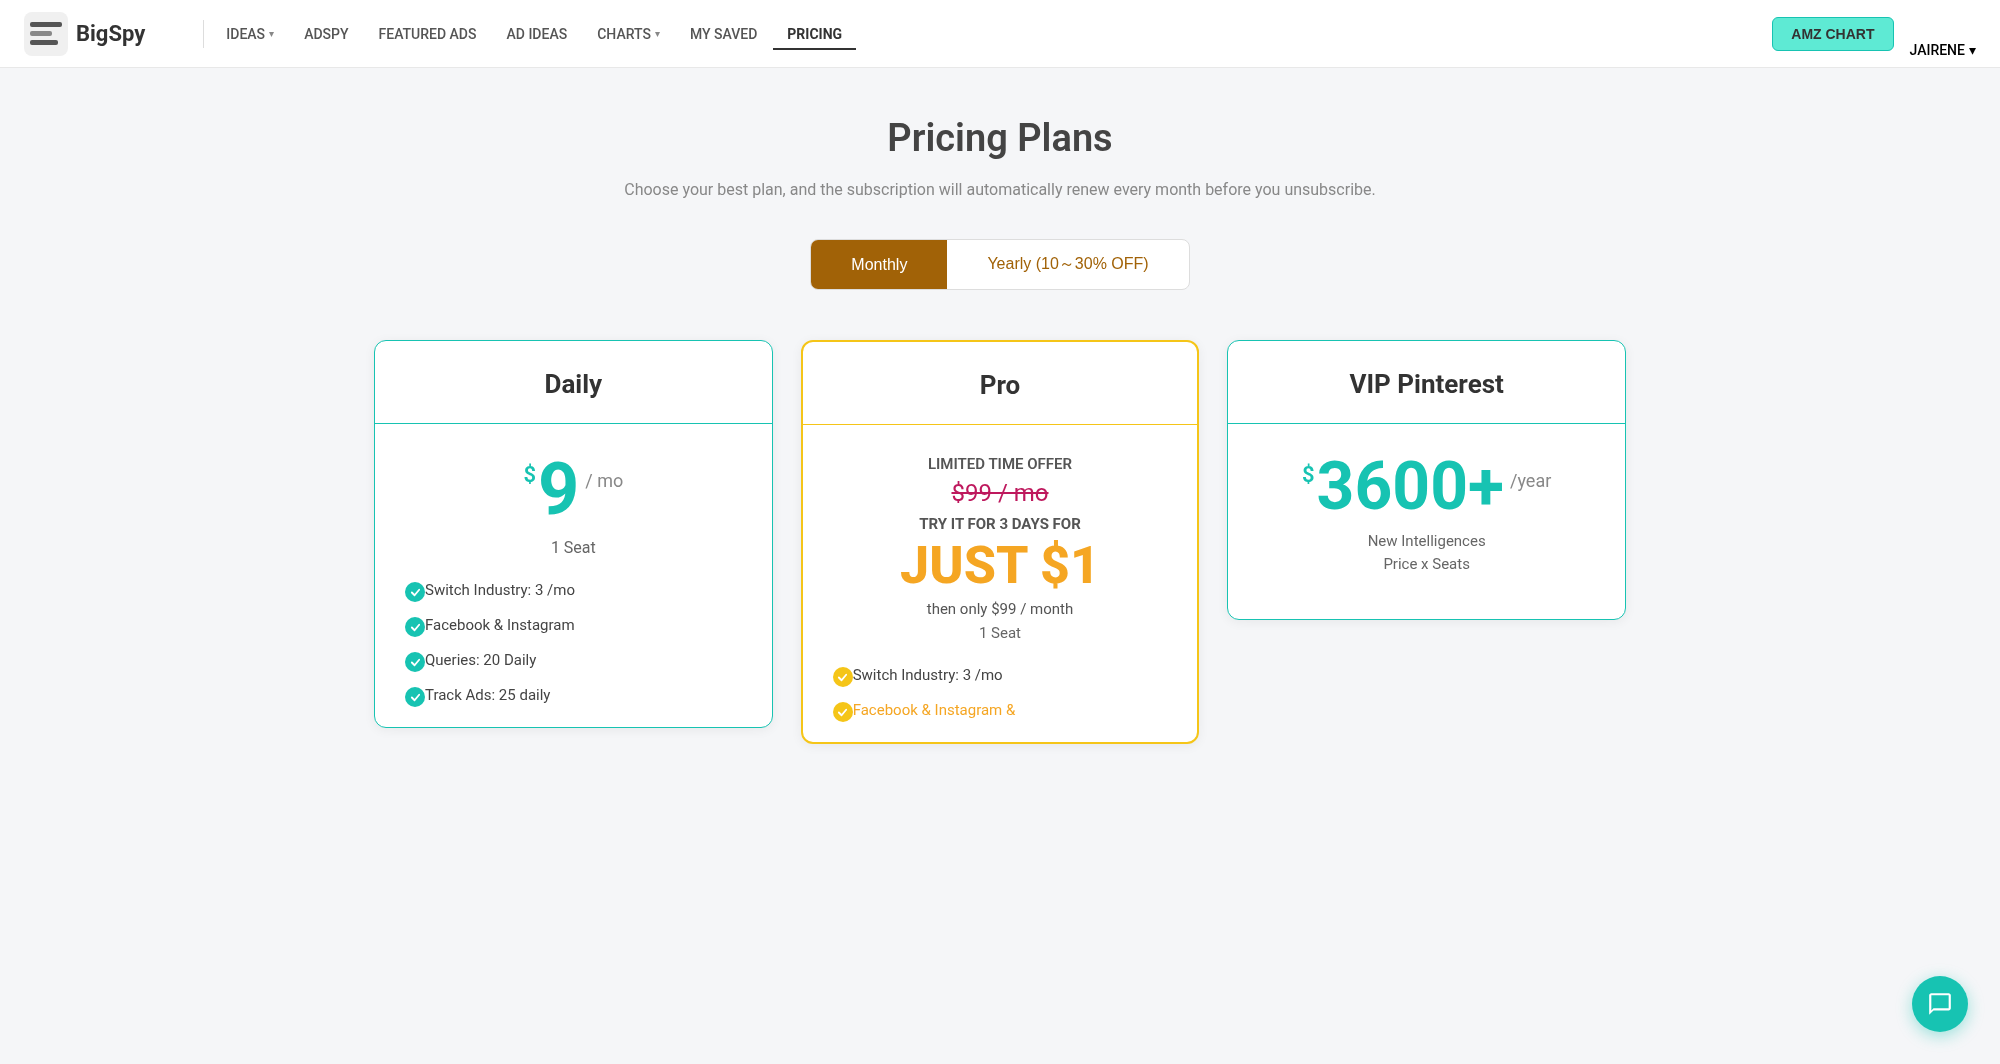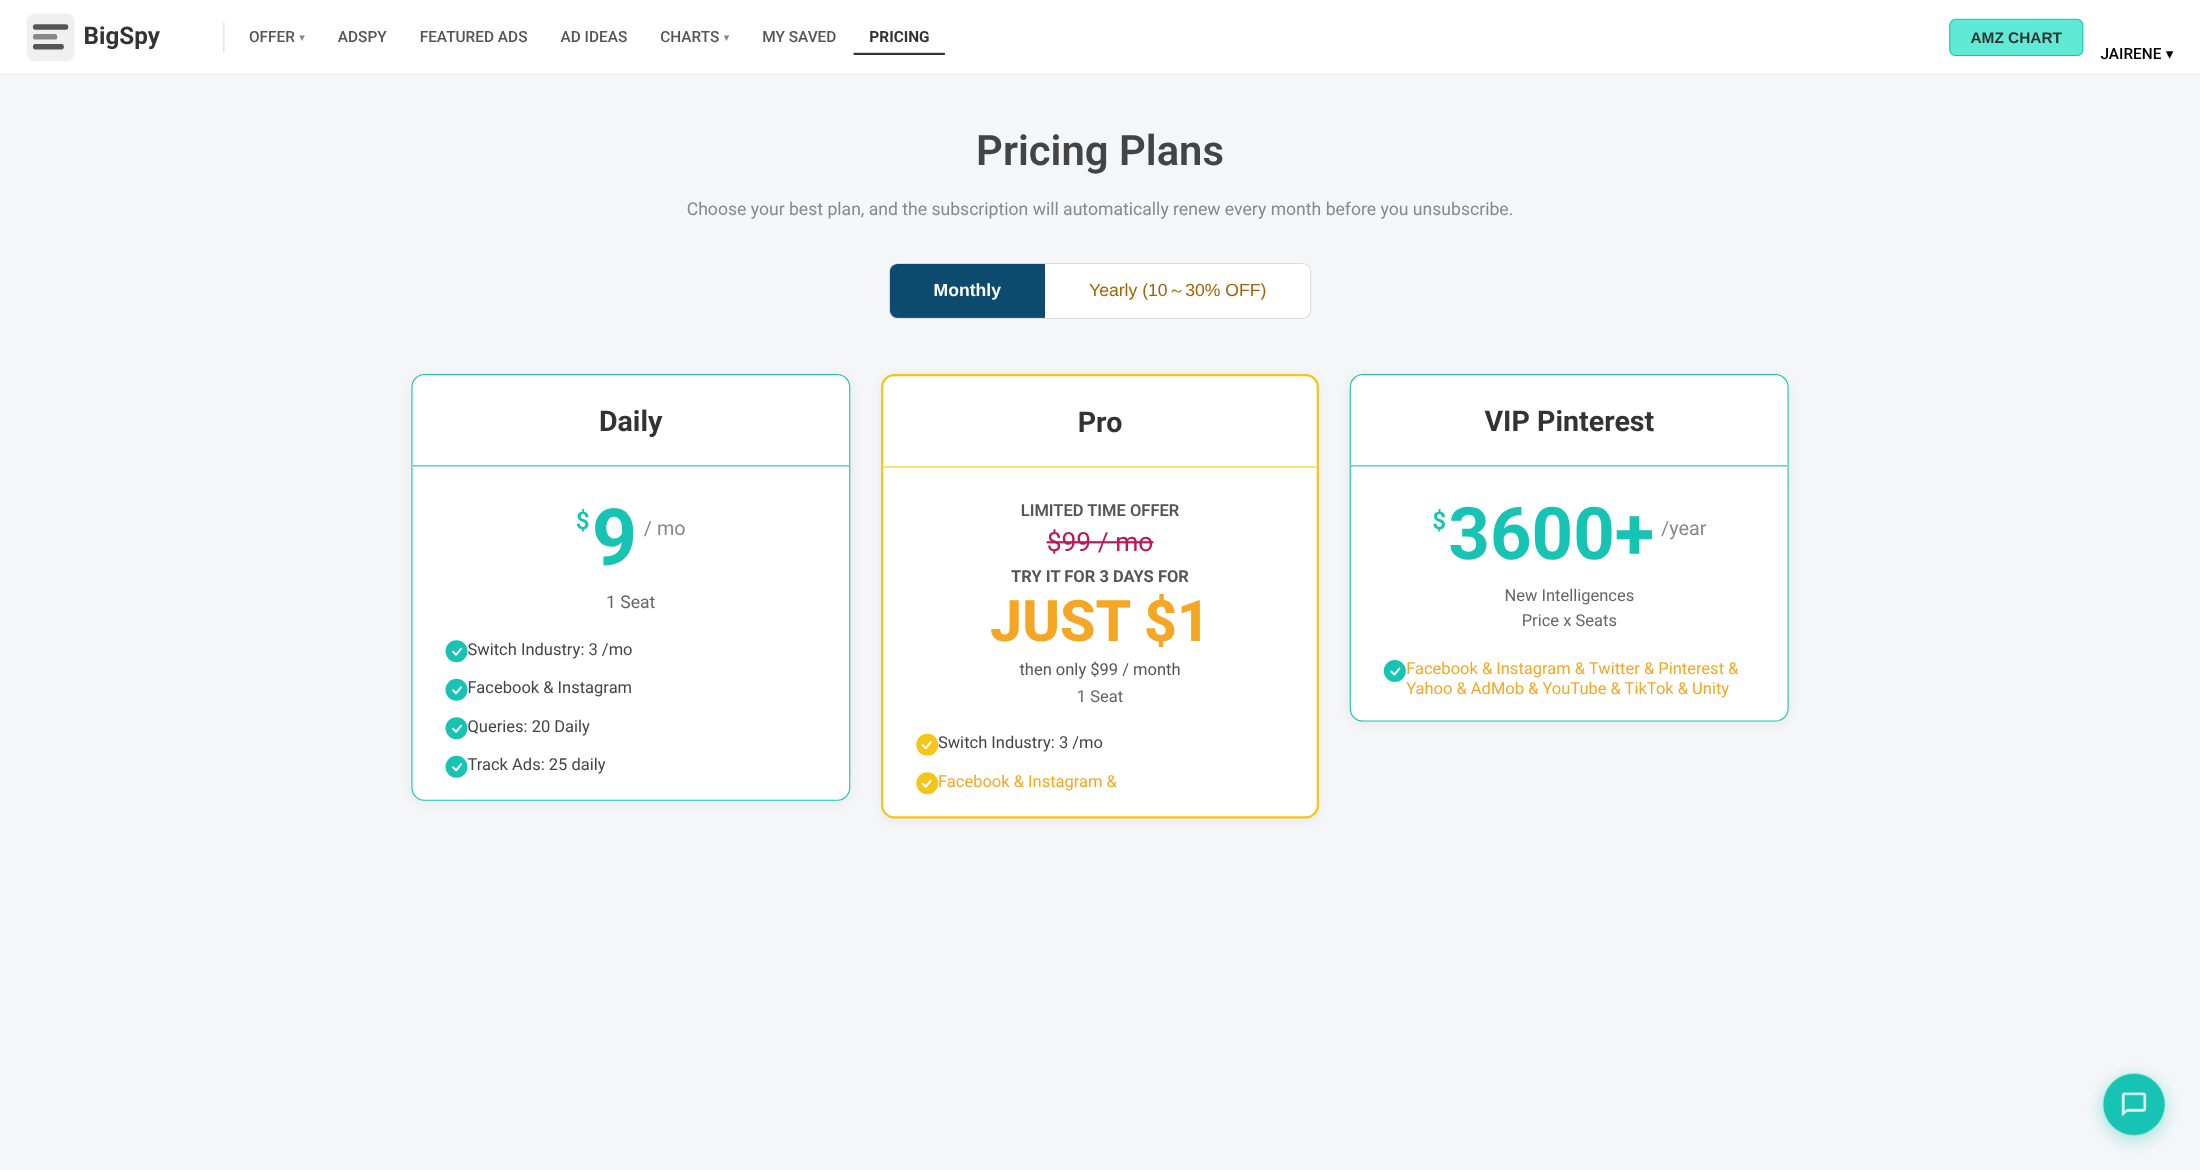--- a/index.html
+++ b/index.html
@@ -129,23 +129,23 @@
     .toggle-btn {
       padding: 14px 40px;
       font-size: 16px;
       font-weight: 500;
       cursor: pointer;
       border: none;
       background: transparent;
       color: #a16207;
     }
     .toggle-btn.active {
-      background: #0c4a6e;
+      background: #a16207;
       color: #fff;
-      font-weight: 700;
+      font-weight: 400;
     }
 
     
     .pricing-cards {
       display: grid;
       grid-template-columns: 1fr 1fr 1fr;
       gap: 28px;
       align-items: start;
     }
 
@@ -365,21 +365,21 @@
       <rect x="6" y="19" width="22" height="5" rx="2" fill="#888"></rect>
       <rect x="6" y="28" width="28" height="5" rx="2" fill="#555"></rect>
     </svg>
     <span class="logo-text">BigSpy</span>
   </a>
 
   <div class="navbar-divider"></div>
 
   <div class="navbar-nav">
     <a class="nav-item">
-      <span>OFFER</span>
+      <span>IDEAS</span>
       <span class="chevron">▾</span>
     </a>
     <a class="nav-item">
       <span>ADSPY</span>
     </a>
     <a class="nav-item">
       <span>FEATURED ADS</span>
     </a>
     <a class="nav-item">
       <span>AD IDEAS</span>
@@ -511,30 +511,20 @@
           <div class="vip-price-row">
             <span class="vip-currency">$</span>
             <span class="vip-amount">3600+</span>
             <span class="vip-period">/year</span>
           </div>
           <div class="vip-subtitle">
             <span>New Intelligences</span><br>
             <span>Price x Seats</span>
           </div>
         </div>
-        <ul class="features-list">
-          <li class="feature-item">
-            <span class="check-icon">
-              <svg viewBox="0 0 12 12" fill="none">
-                  <polyline points="2,6 5,9 10,3" stroke="#fff" stroke-width="2" stroke-linecap="round" stroke-linejoin="round"></polyline>
-                </svg>
-            </span>
-            <span class="feature-text-link">Facebook &amp; Instagram &amp; Twitter &amp; Pinterest &amp; Yahoo &amp; AdMob &amp; YouTube &amp; TikTok &amp; Unity</span>
-          </li>
-        </ul>
       </div>
     </div>
 
   </div>
 </main>
 
 <div class="chat-bubble">
   <svg viewBox="0 0 24 24" fill="#fff">
       <path d="M20 2H4c-1.1 0-2 .9-2 2v18l4-4h14c1.1 0 2-.9 2-2V4c0-1.1-.9-2-2-2zm0 14H6l-2 2V4h16v12z"></path>
     </svg>

